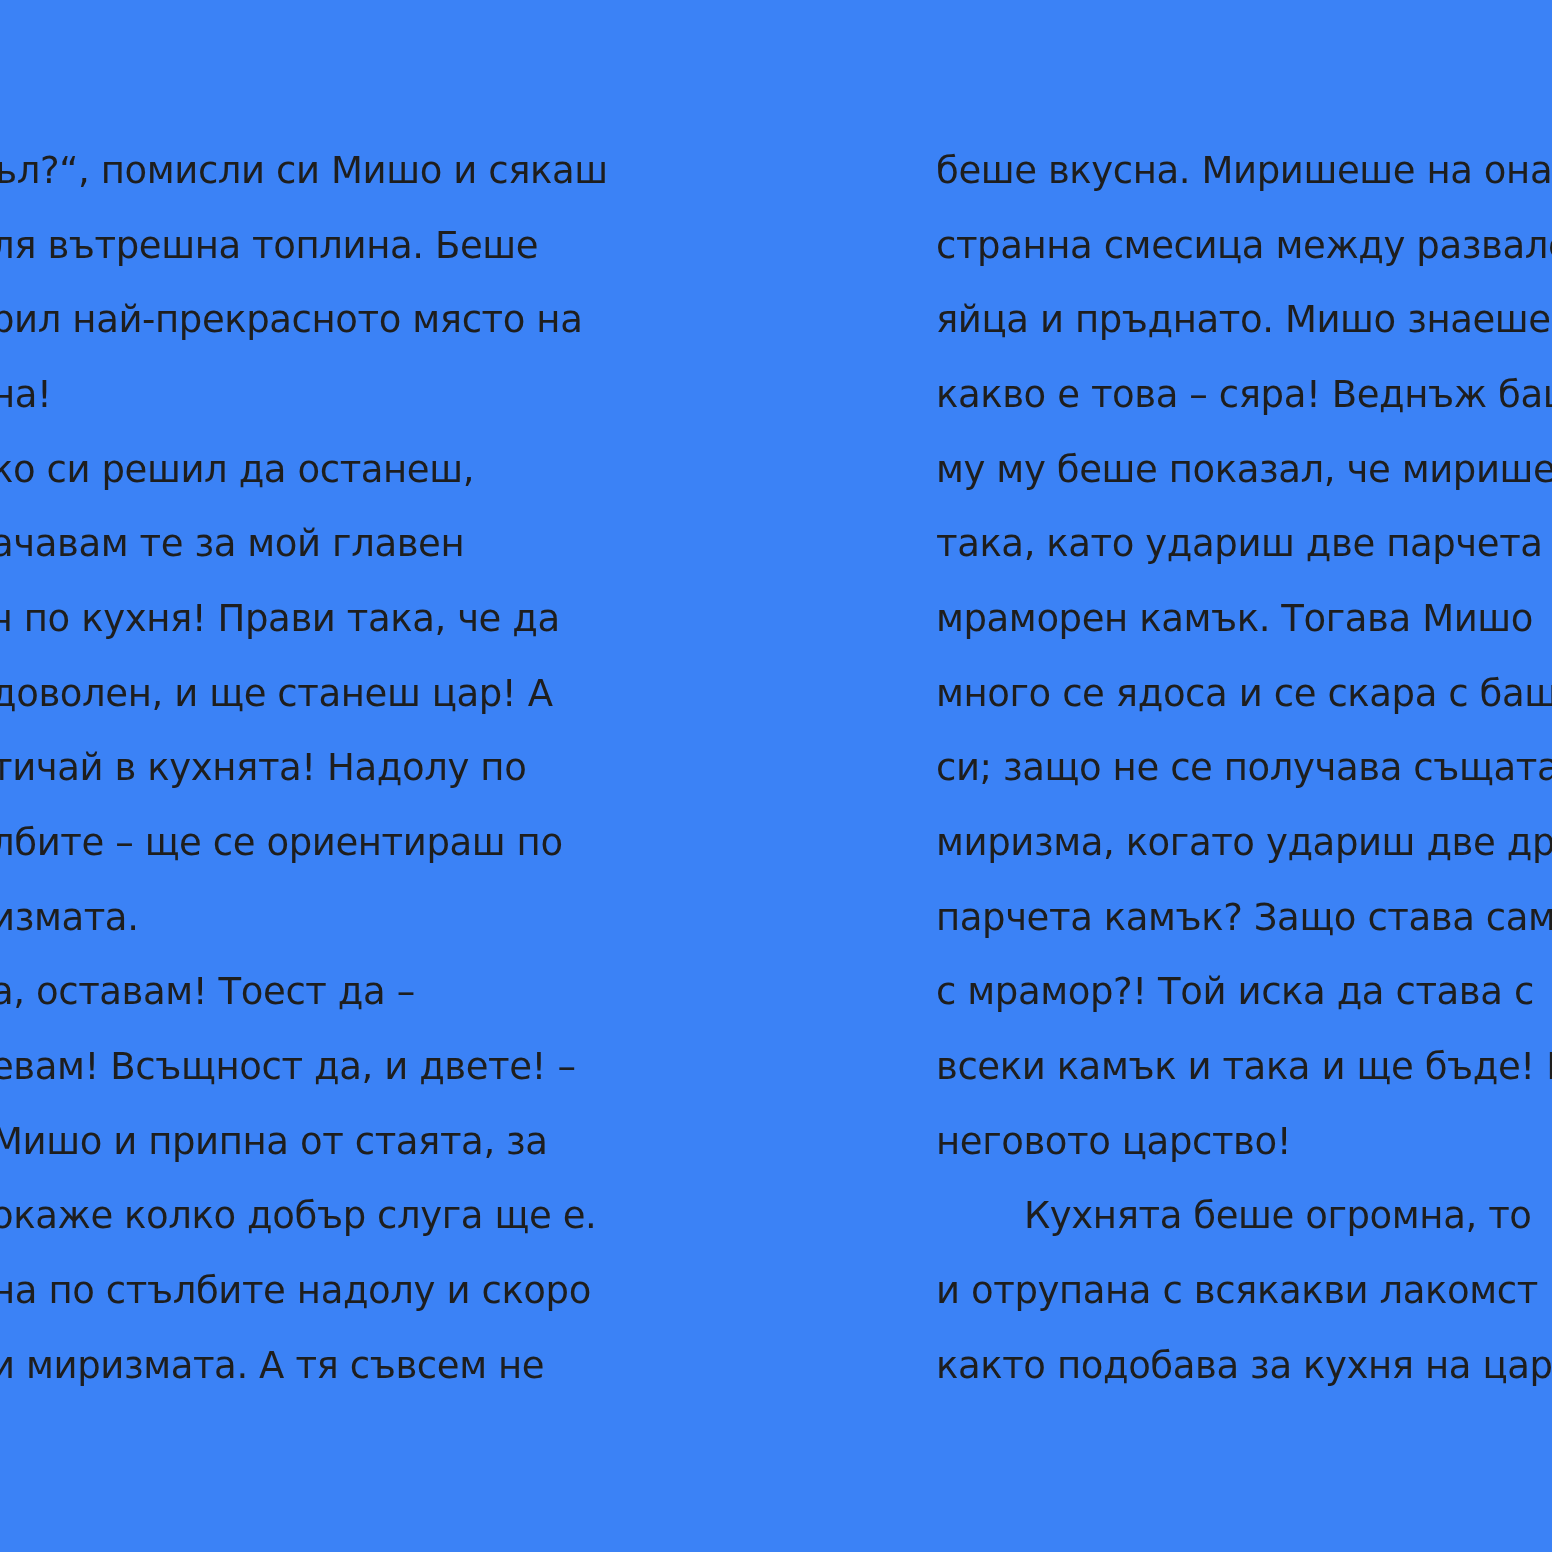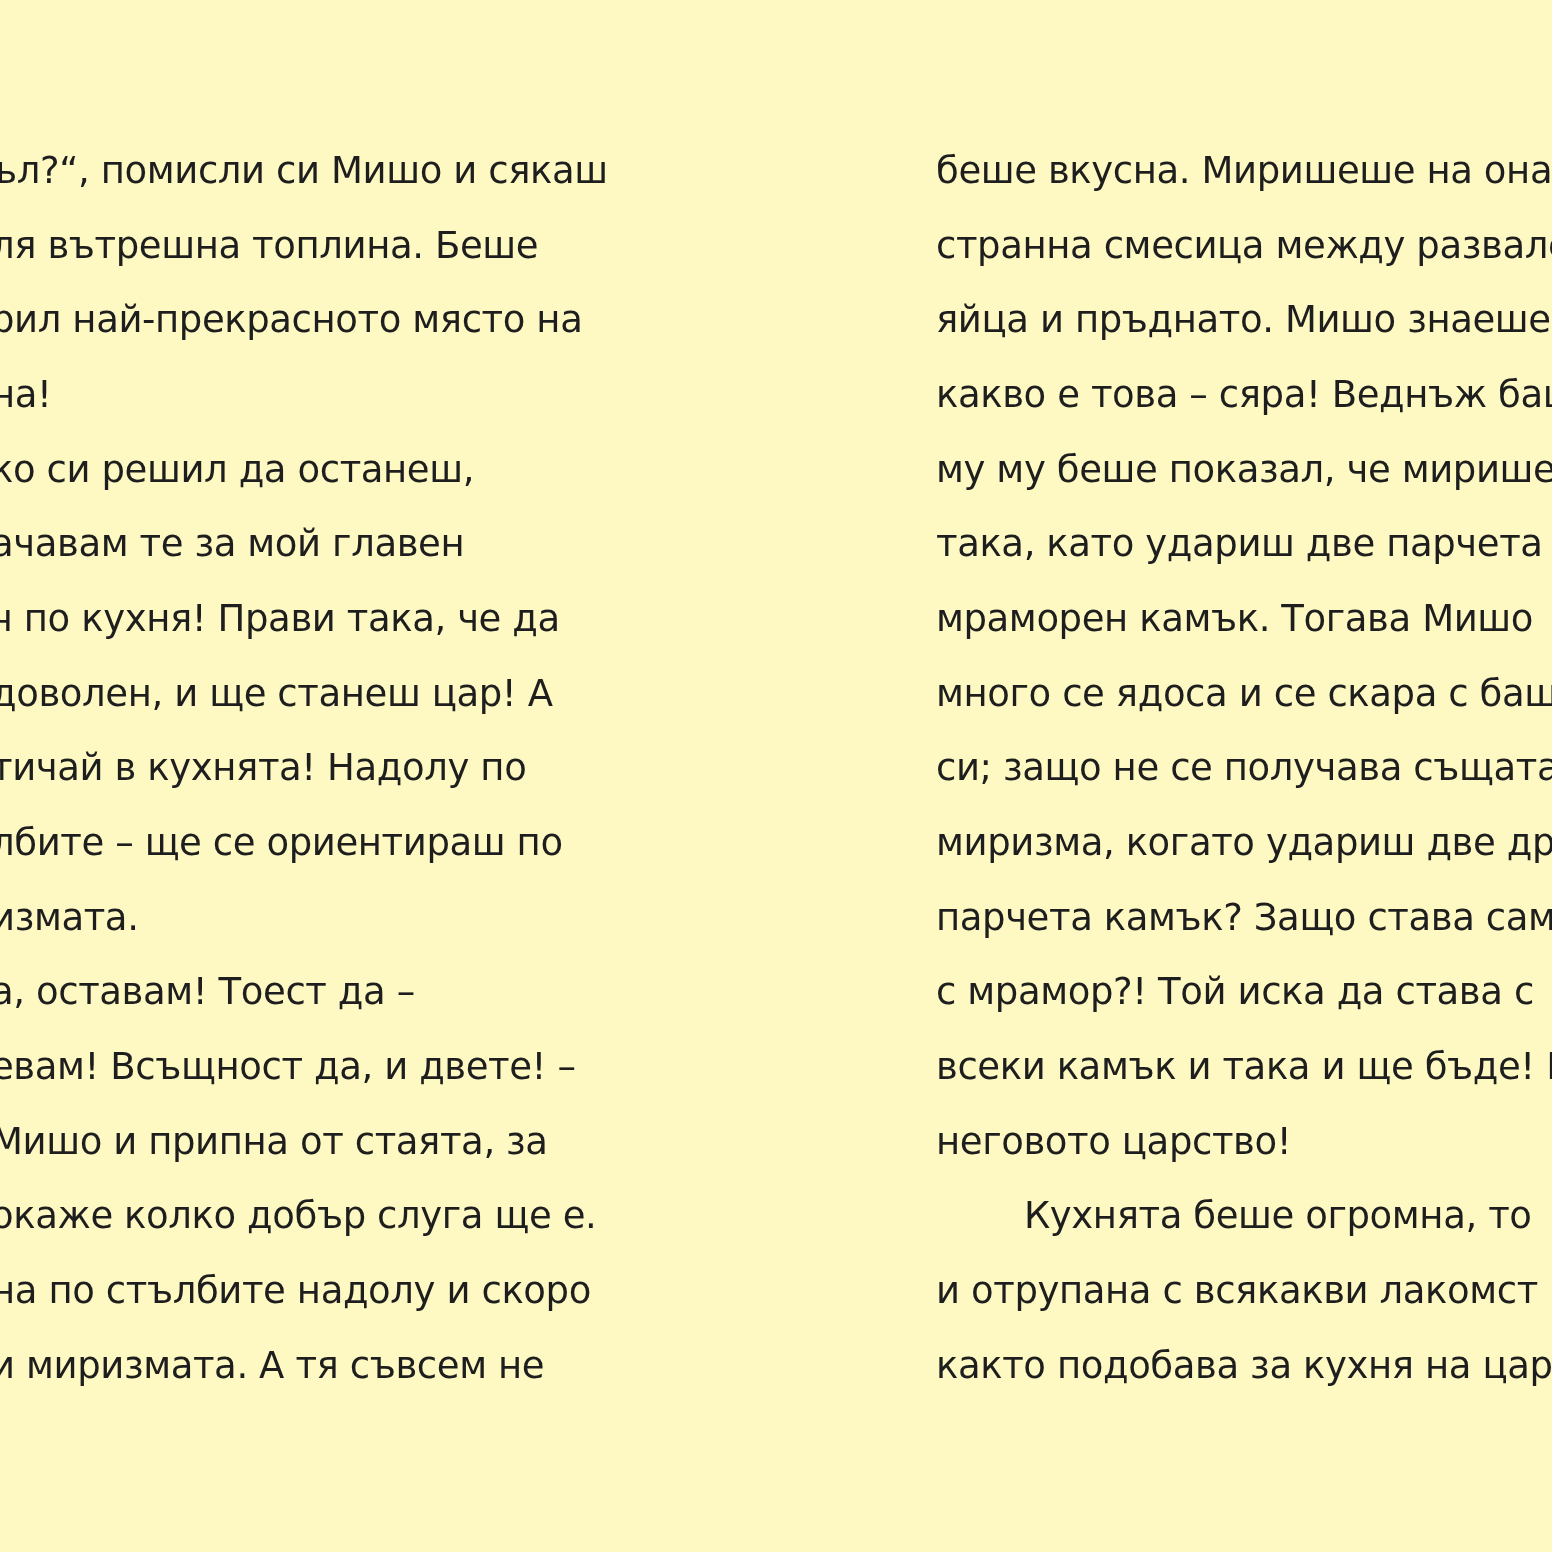--- a/index.html
+++ b/index.html
@@ -18,21 +18,21 @@
     left: 0;
     top: 0;
     width: 1552px;
     height: 1552px;
     overflow: hidden;
     font-family: "DejaVu Sans", "Liberation Sans", sans-serif;
     font-size: 37px;
     line-height: 74.66px;
     letter-spacing: -0.4px;
     color: #1e1e1e;
-    background: #fef9c3;
+    background: #3b82f6;
   }
   .column {
     position: absolute;
     top: 134px;
     white-space: nowrap;
   }
   .column-left {
     left: -9px;   
   }
   .column-right {

